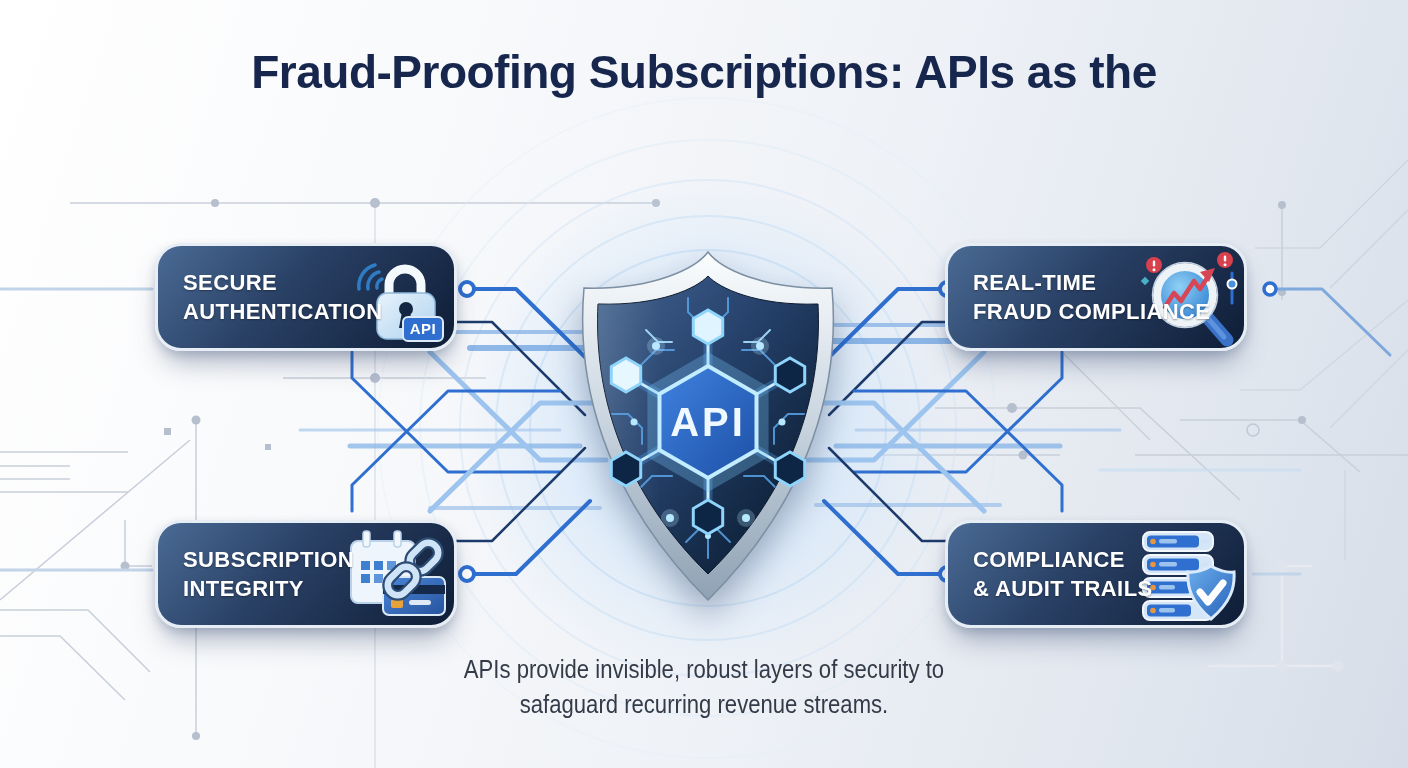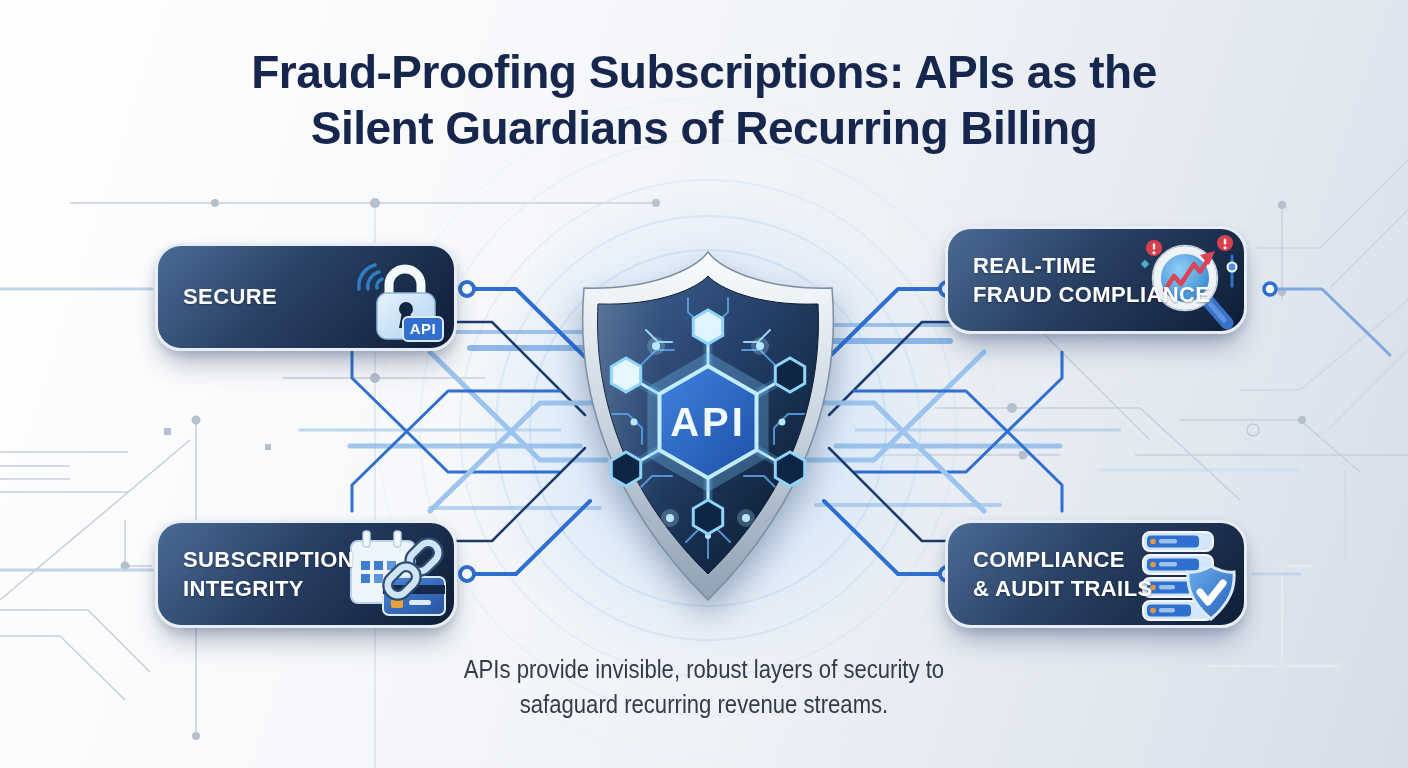--- a/index.html
+++ b/index.html
@@ -12,21 +12,21 @@
   .title span{display:block;}
   .feature-box{position:absolute;width:302px;height:108px;border-radius:26px;z-index:5;
     background:linear-gradient(132deg,#4a6b95 0%,#2a4166 42%,#0e1d36 100%);
     border:3px solid #e6edf5;box-sizing:border-box;
     box-shadow:0 18px 28px -8px rgba(45,65,105,.40),0 4px 10px rgba(45,65,105,.18);}
   .feature-box .box-label{position:absolute;left:25px;top:50%;transform:translateY(-50%);z-index:2;
     color:#ffffff;font-weight:700;font-size:22px;line-height:1.32;letter-spacing:.4px;
     text-shadow:0 1px 2px rgba(0,0,0,.35);white-space:nowrap;}
   .feature-box .box-icon{position:absolute;z-index:1;}
   .box-tl{left:155px;top:243px;}
-  .box-tr{left:945px;top:226px;}
+  .box-tr{left:945px;top:243px;}
   .box-bl{left:155px;top:520px;}
   .box-br{left:945px;top:520px;}
   .shield-wrap{position:absolute;left:550px;top:246px;z-index:4;
     filter:drop-shadow(0 16px 16px rgba(30,50,90,.35));}
   .footer{position:absolute;left:0;top:652px;width:100%;text-align:center;z-index:4;
     color:#343b48;font-weight:500;font-size:26px;line-height:1.35;
     transform:scaleX(.85);transform-origin:50% 50%;}
   .footer span{display:block;}
   .api-badge-text{font-weight:bold;font-size:15px;fill:#ffffff;letter-spacing:.5px;}
   .shield-api-text{font-weight:800;font-size:40px;fill:#f0f9ff;letter-spacing:3px;}
@@ -154,26 +154,26 @@
       <circle cx="467" cy="289" r="7" fill="#ffffff" stroke="#2e6fd0" stroke-width="4"></circle>
       <circle cx="947" cy="289" r="7" fill="#ffffff" stroke="#2e6fd0" stroke-width="4"></circle>
       <circle cx="467" cy="574" r="7" fill="#ffffff" stroke="#2e6fd0" stroke-width="4"></circle>
       <circle cx="947" cy="574" r="7" fill="#ffffff" stroke="#2e6fd0" stroke-width="4"></circle>
       <circle cx="1270" cy="289" r="6" fill="#ffffff" stroke="#2e6fd0" stroke-width="3.5"></circle>
     </g>
   </svg>
 
   <h1 class="title">
     <span>Fraud-Proofing Subscriptions: APIs as the</span>
-    <span>Silent Guardians of Recurring Billing</span>
   </h1>
 
   <div class="feature-box box-tl">
     <div class="box-label">
       <span>SECURE</span><br>
+      <span>AUTHENTICATION</span>
     </div>
     <svg class="box-icon" style="right:8px;top:5px;" width="95" height="95" viewBox="0 0 95 95">
       <defs>
         <linearGradient id="lockBody" x1="0" y1="0" x2="1" y2="1">
           <stop offset="0%" stop-color="#e8f3fc"></stop>
             <stop offset="100%" stop-color="#aed2ef"></stop>
         </linearGradient>
       </defs>
       <g fill="none" stroke="#2f7cc4" stroke-width="3.5" stroke-linecap="round">
         <path d="M24,14 A22,22 0 0,0 8,38"></path>

